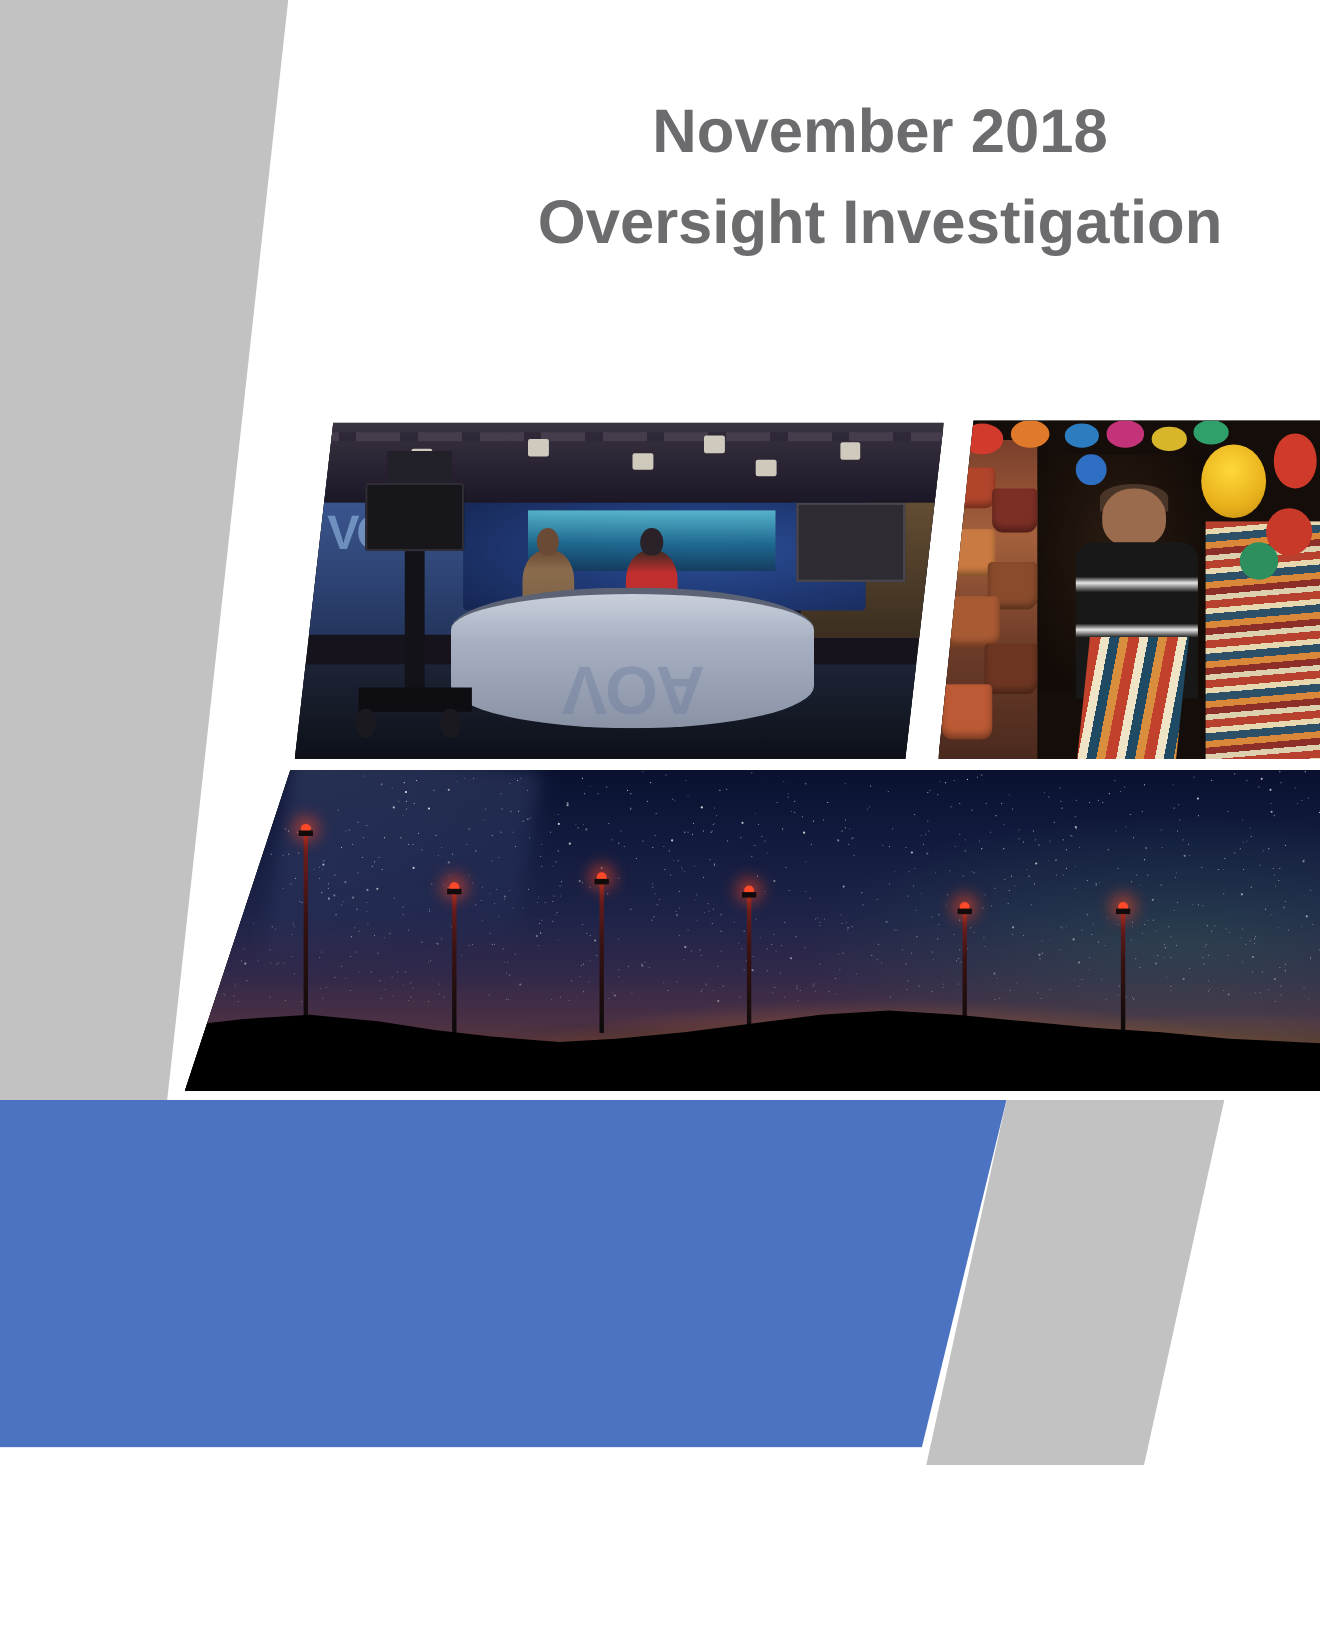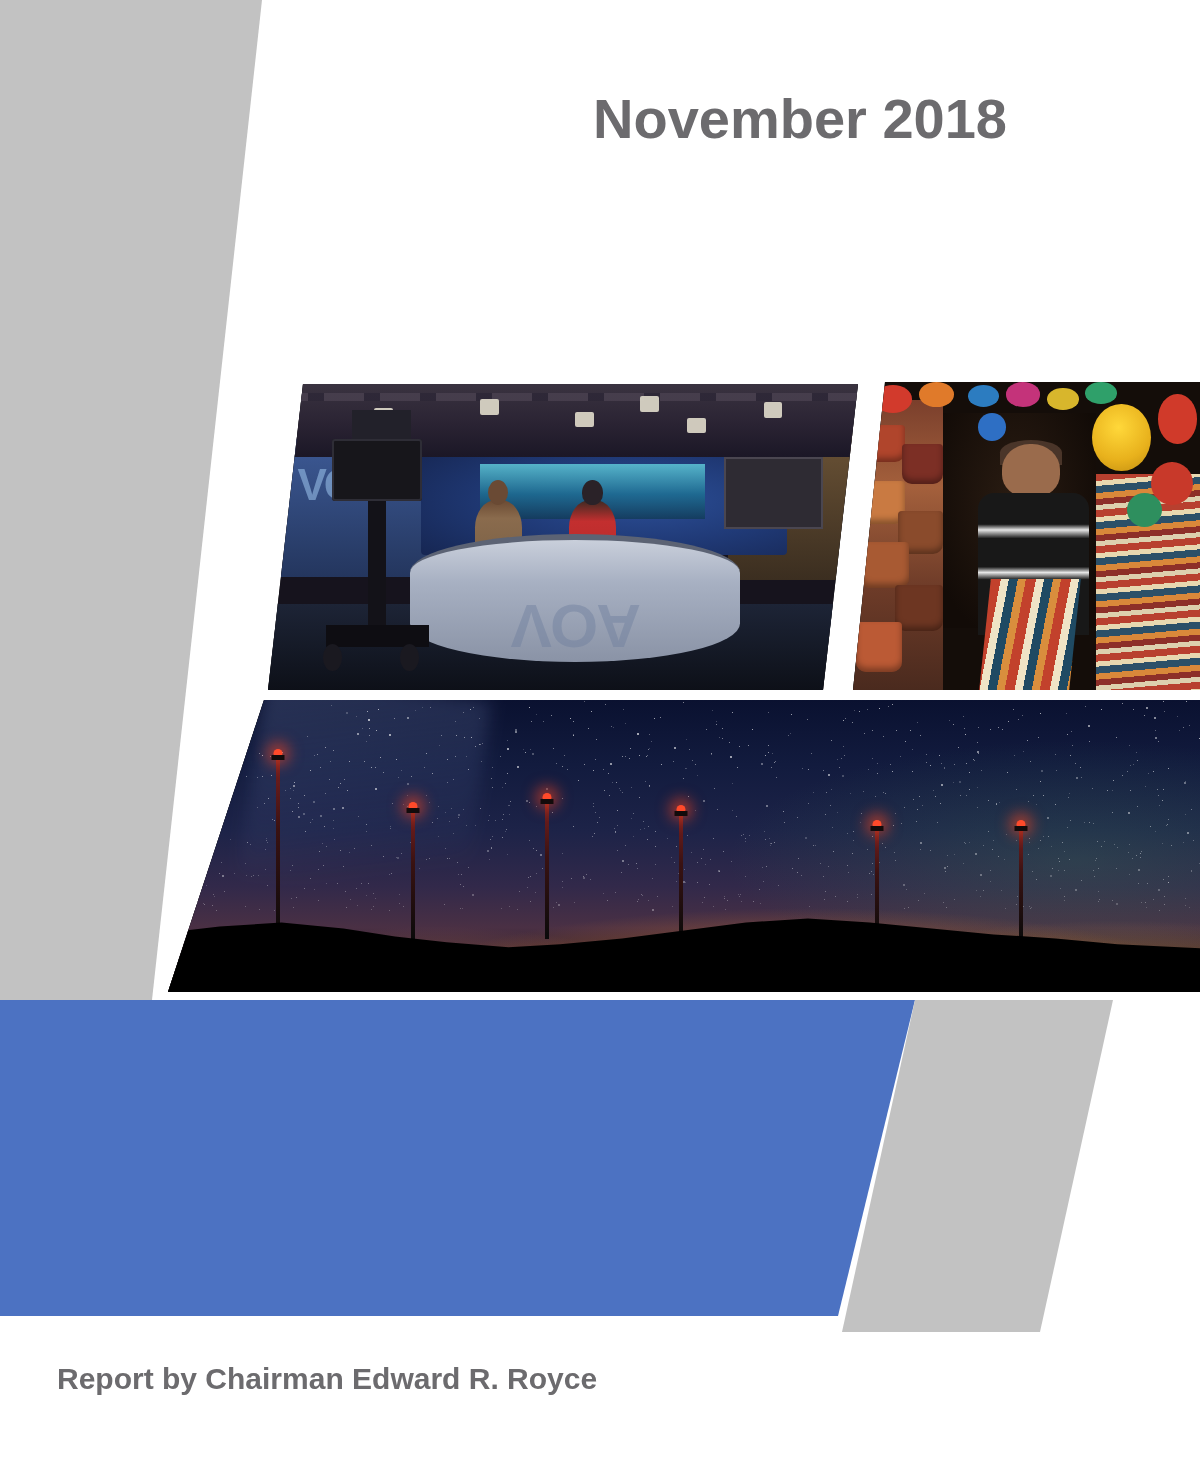--- a/index.html
+++ b/index.html
@@ -1299,21 +1299,21 @@
         <div class="ng-tower" style="left:68.5%;height:38%;"></div>
         <div class="ng-tower" style="left:82.5%;height:38%;"></div>
         <div class="ng-hills"></div>
       </div>
     </div>
 
   </div>
 
   <div id="header-block">
     <div class="header-line">November 2018</div>
+    <div class="header-line">Oversight Investigation</div>
   </div>
 
   <div id="title-banner"></div>
   <div class="shape" id="gray-parallelogram-right"></div>
 
 
-  <div id="byline">Report by Chairman Edward R. Royce</div>
 
 </div>
 
 </body></html>

